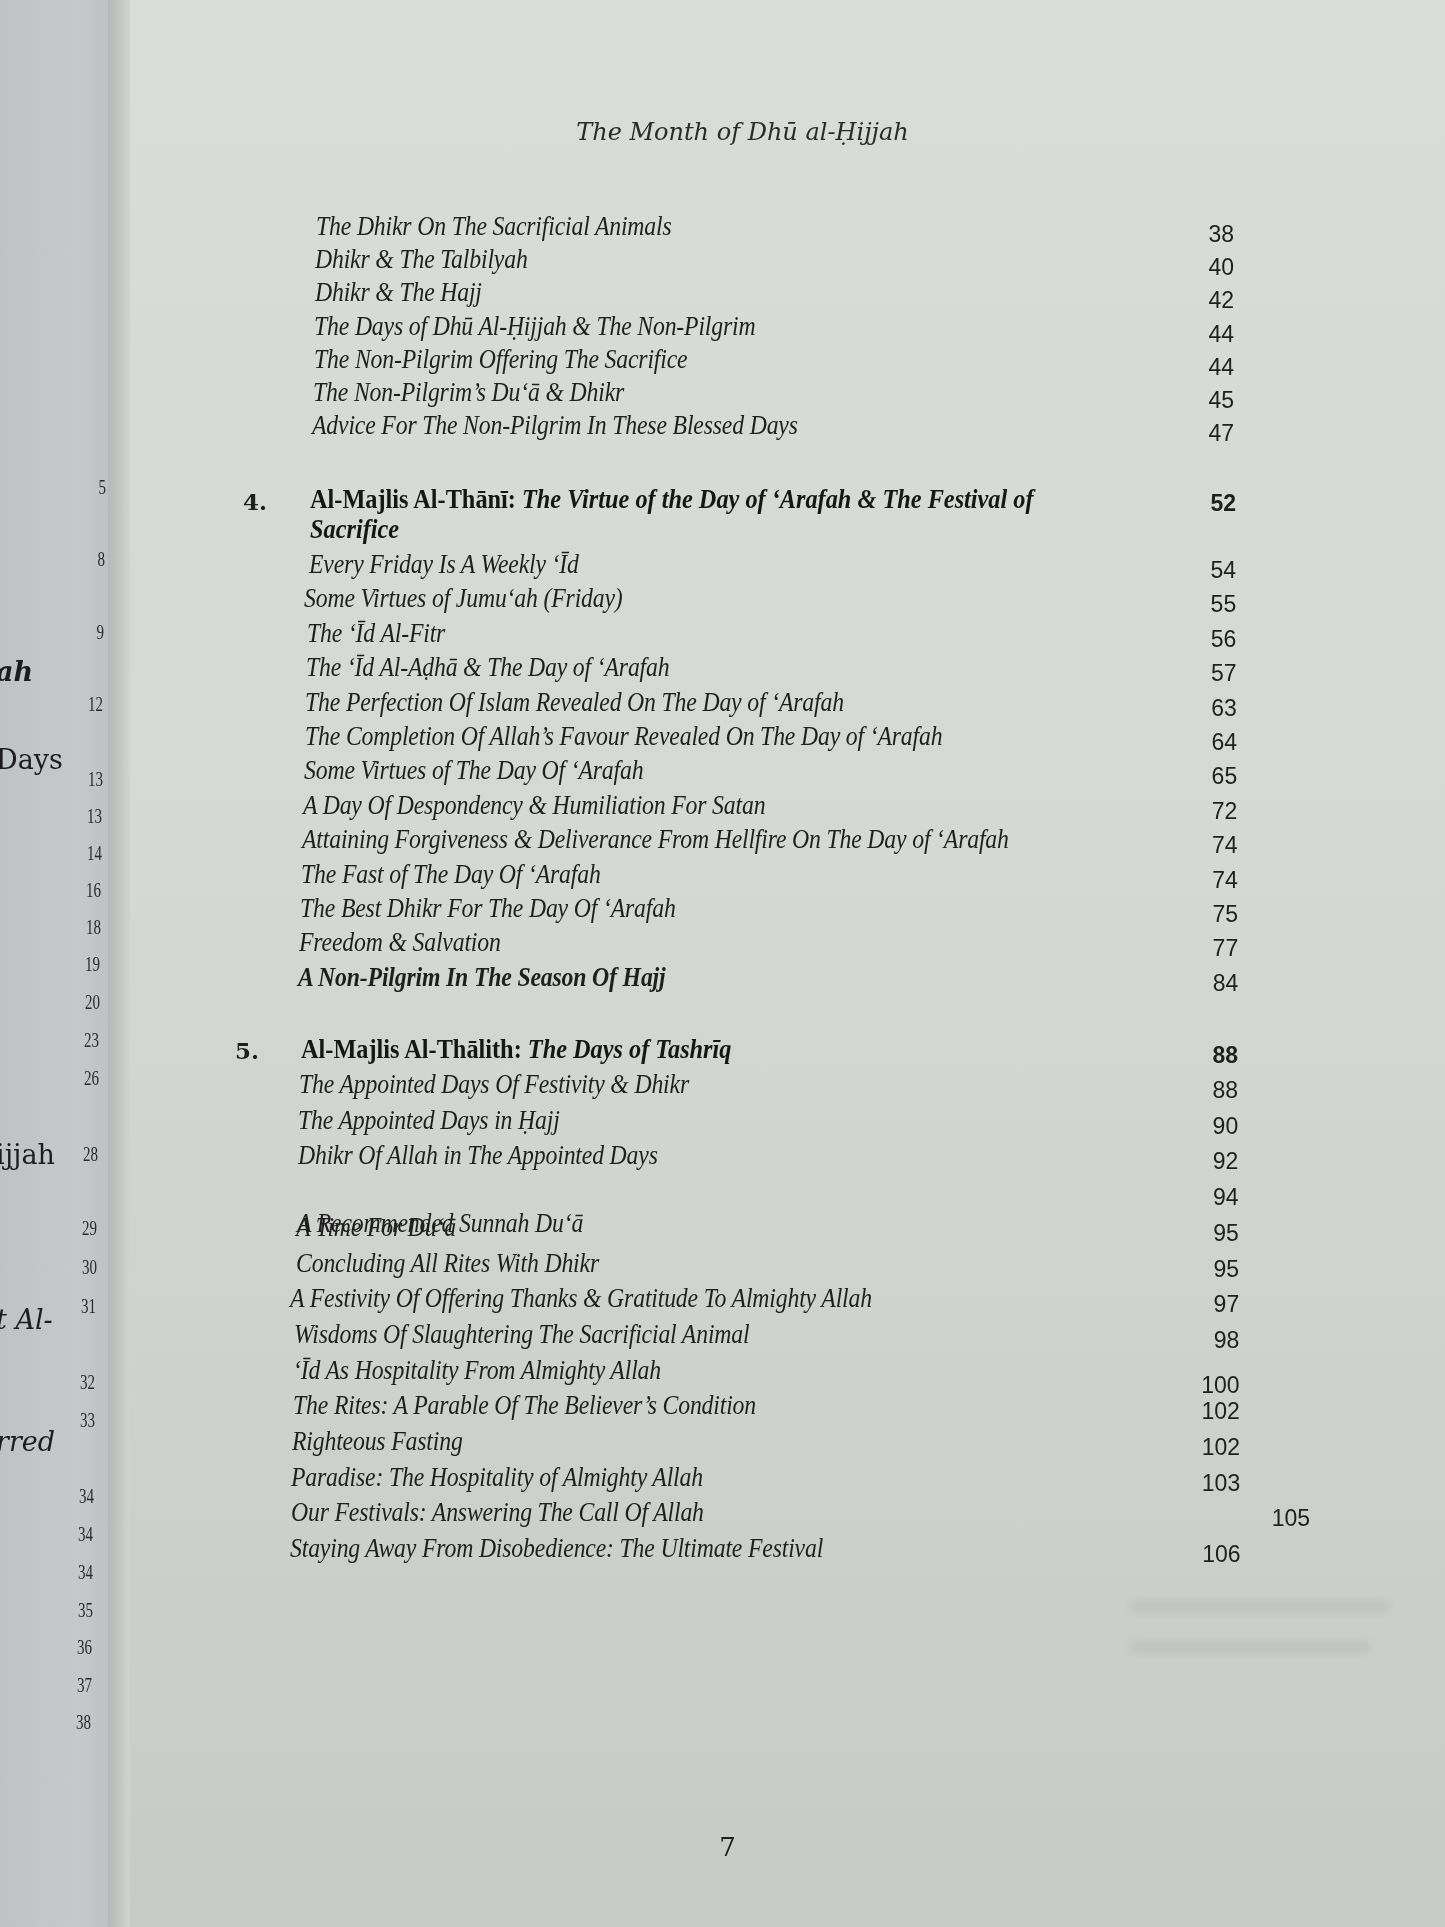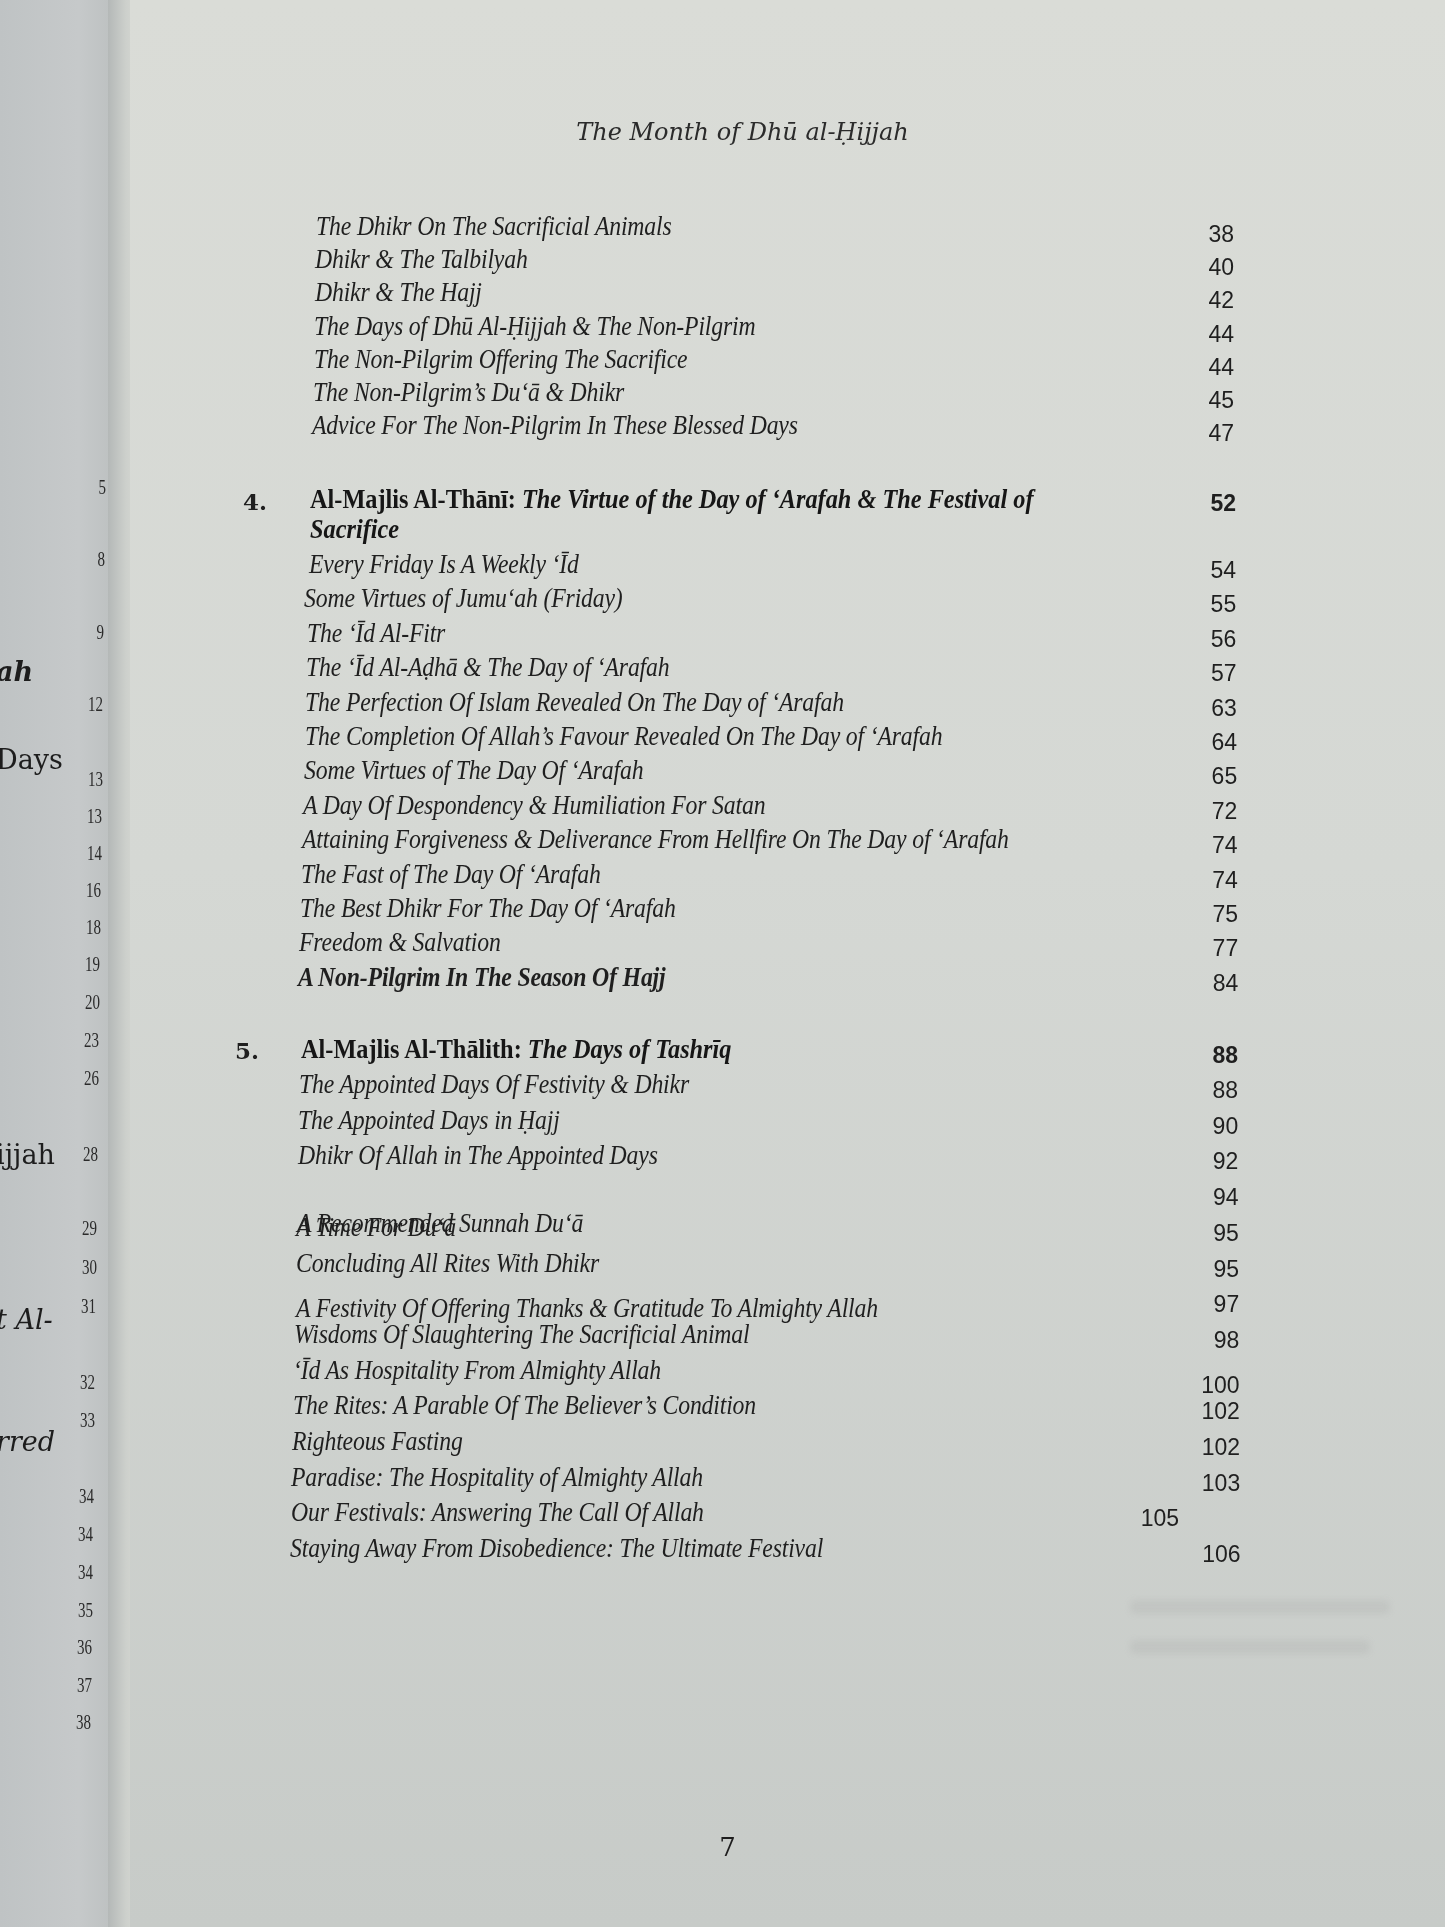--- a/index.html
+++ b/index.html
@@ -224,21 +224,21 @@
     </div>
     <div class="toc-page" style="left: 1168.6px; top: 1184.1px;">94</div>
     <div class="toc-row" style="left: 296.2px; top: 1211.8px;">
       <span class="toc-title">A Time For Du‘ā</span>
     </div>
     <div class="toc-page" style="left: 1168.8px; top: 1219.8px;">95</div>
     <div class="toc-row" style="left: 295.5px; top: 1247.5px;">
       <span class="toc-title">Concluding All Rites With Dhikr</span>
     </div>
     <div class="toc-page" style="left: 1169px; top: 1255.5px;">95</div>
-    <div class="toc-row" style="left: 296px; top: 1283.2px; margin-top: 10px;">
+    <div class="toc-row" style="left: 290px; top: 1283.2px;">
       <span class="toc-title">A Festivity Of Offering Thanks &amp; Gratitude To Almighty Allah</span>
     </div>
     <div class="toc-page" style="left: 1169.2px; top: 1291.2px;">97</div>
     <div class="toc-row" style="left: 294.1px; top: 1318.9px;">
       <span class="toc-title">Wisdoms Of Slaughtering The Sacrificial Animal</span>
     </div>
     <div class="toc-page" style="left: 1169.4px; top: 1326.9px;">98</div>
     <div class="toc-row" style="left: 293.4px; top: 1354.6px;">
       <span class="toc-title">‘Īd As Hospitality From Almighty Allah</span>
     </div>
@@ -251,21 +251,21 @@
       <span class="toc-title">Righteous Fasting</span>
     </div>
     <div class="toc-page" style="left: 1170px; top: 1434px;">102</div>
     <div class="toc-row" style="left: 291.3px; top: 1461.7px;">
       <span class="toc-title">Paradise: The Hospitality of Almighty Allah</span>
     </div>
     <div class="toc-page" style="left: 1170.2px; top: 1469.7px;">103</div>
     <div class="toc-row" style="left: 290.6px; top: 1497.4px;">
       <span class="toc-title">Our Festivals: Answering The Call Of Allah</span>
     </div>
-    <div class="toc-page" style="left: 1109px; top: 1505.4px;">105</div>
+    <div class="toc-page" style="left: 1240px; top: 1505.4px;">105</div>
     <div class="toc-row" style="left: 289.9px; top: 1533.1px;">
       <span class="toc-title">Staying Away From Disobedience: The Ultimate Festival</span>
     </div>
     <div class="toc-page" style="left: 1170.6px; top: 1541.1px;">106</div>
   </div>
 
 <div class="ghost" style="top:1600px;"></div>
 <div class="ghost" style="top:1640px; width:240px;"></div>
 
 <div class="folio">7</div>

